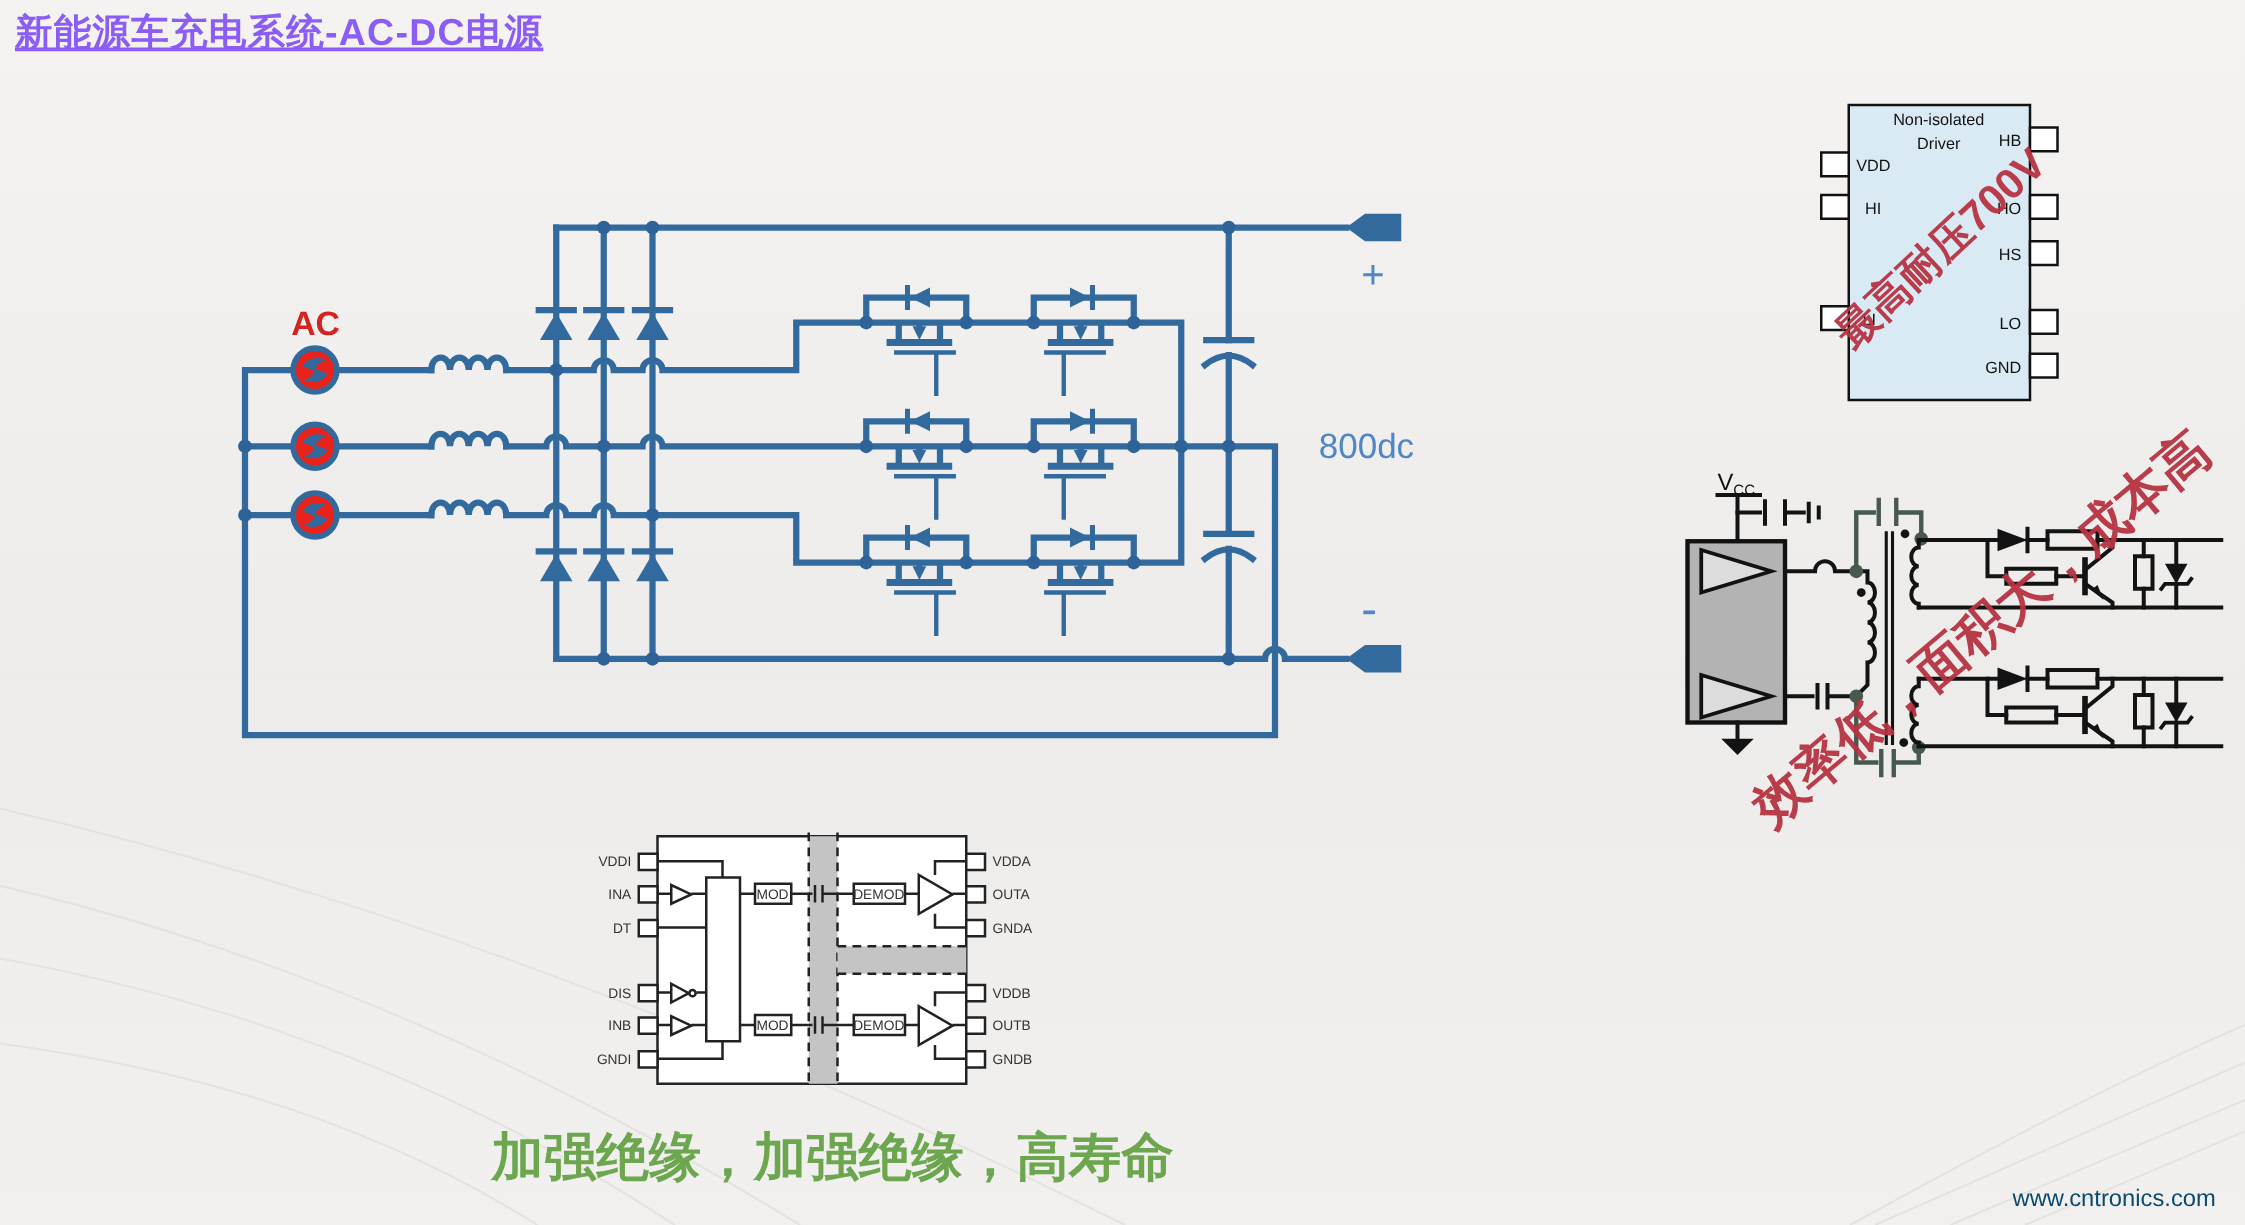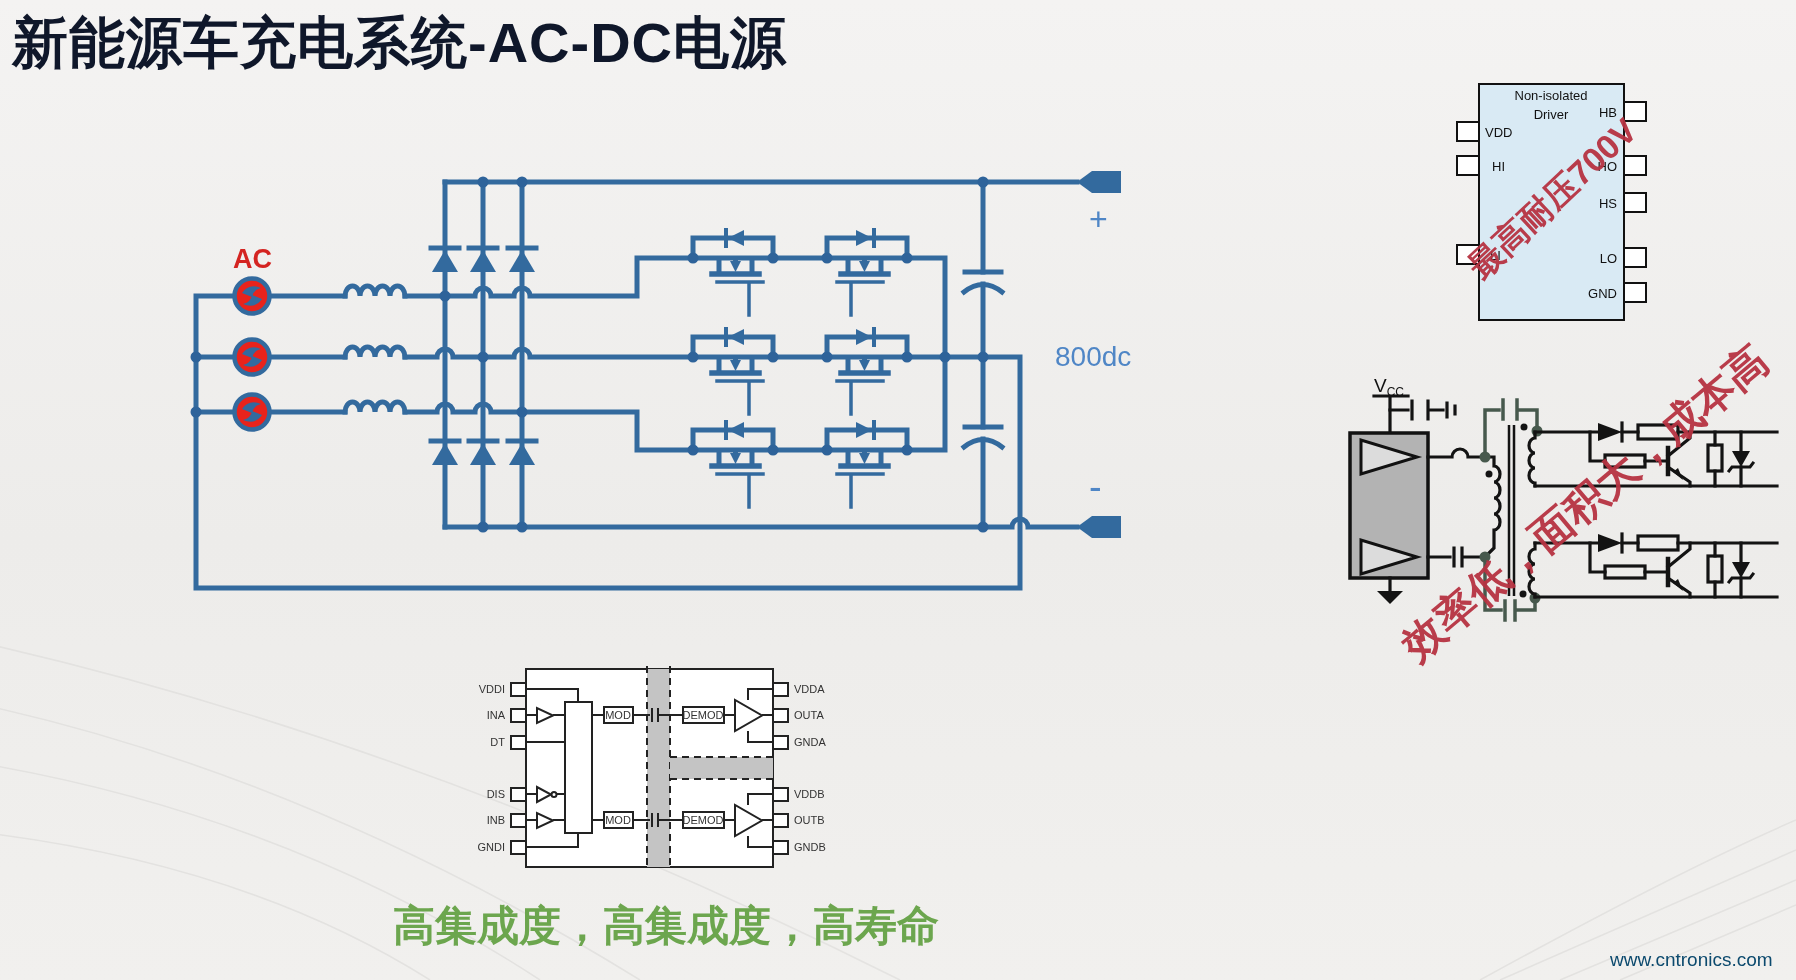--- a/index.html
+++ b/index.html
@@ -4,22 +4,22 @@
 <style>
   html,body{margin:0;padding:0;}
   body{
     width:1796px;height:980px;overflow:hidden;position:relative;
     background:linear-gradient(180deg,#f4f3f2 0%,#edecea 55%,#f1f0ee 100%);
     font-family:"Liberation Sans", sans-serif;
   }
   #stage{position:absolute;left:0;top:0;width:1796px;height:980px;}
   .abs{position:absolute;}
   #page-title{
-    left:12px;top:6px;font-size:56px;font-weight:bold;color:#0f172a;
-    letter-spacing:1px;white-space:nowrap;
+    left:12px;top:6px;font-size:30px;font-weight:bold;color:#8b5cf6;
+    letter-spacing:1px;white-space:nowrap;text-decoration:underline;
   }
   .red-note{
     color:#b73342;font-weight:bold;text-align:center;white-space:nowrap;
     opacity:.95;
   }
   #note-700v{left:1393px;top:176px;width:320px;font-size:34px;transform:rotate(-43deg);}
   #note-eff{left:1295px;top:475px;width:580px;font-size:42px;transform:rotate(-40deg);}
   #slogan{left:393px;top:898px;font-size:42px;font-weight:bold;color:#6ca64e;white-space:nowrap;}
   #watermark{left:1610px;top:949px;font-size:19px;color:#0c4a6e;}
   svg text{font-family:"Liberation Sans", sans-serif;}
@@ -280,14 +280,14 @@
     <text class="iclabel" x="618" y="824" text-anchor="middle" font-size="10">MOD</text>
     <rect class="icbox" x="683" y="812" width="41" height="16"></rect>
     <text class="iclabel" x="703" y="824" text-anchor="middle" font-size="10">DEMOD</text>
     <polygon class="icbox" points="735,805 735,836 762,820.5"></polygon>
   </g>
 </svg>
 
 <div id="page-title" class="abs">新能源车充电系统-AC-DC电源</div>
 <div id="note-700v" class="abs red-note">最高耐压700V</div>
 <div id="note-eff" class="abs red-note">效率低，面积大，成本高</div>
-<div id="slogan" class="abs">高集成度，高集成度，高寿命</div>
+<div id="slogan" class="abs">加强绝缘，加强绝缘，高寿命</div>
 <div id="watermark" class="abs">www.cntronics.com</div>
 
 </body></html>

